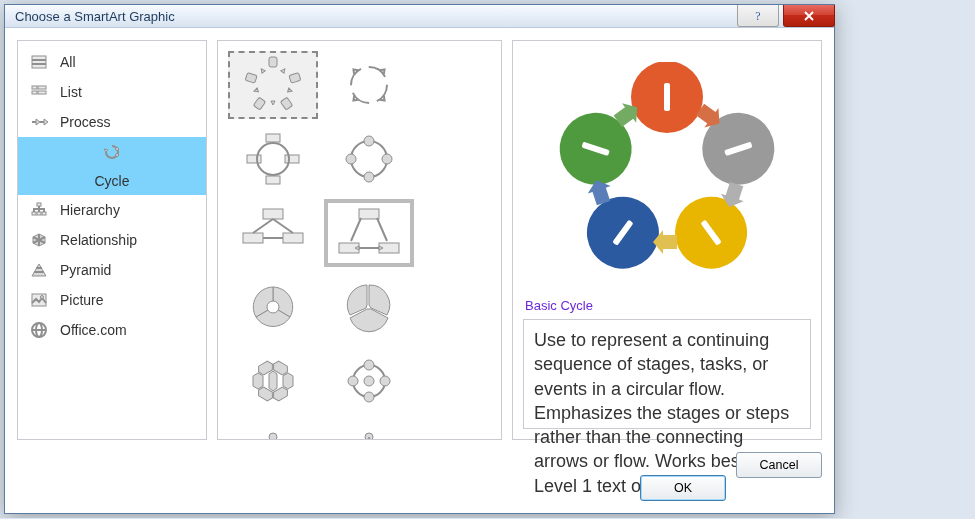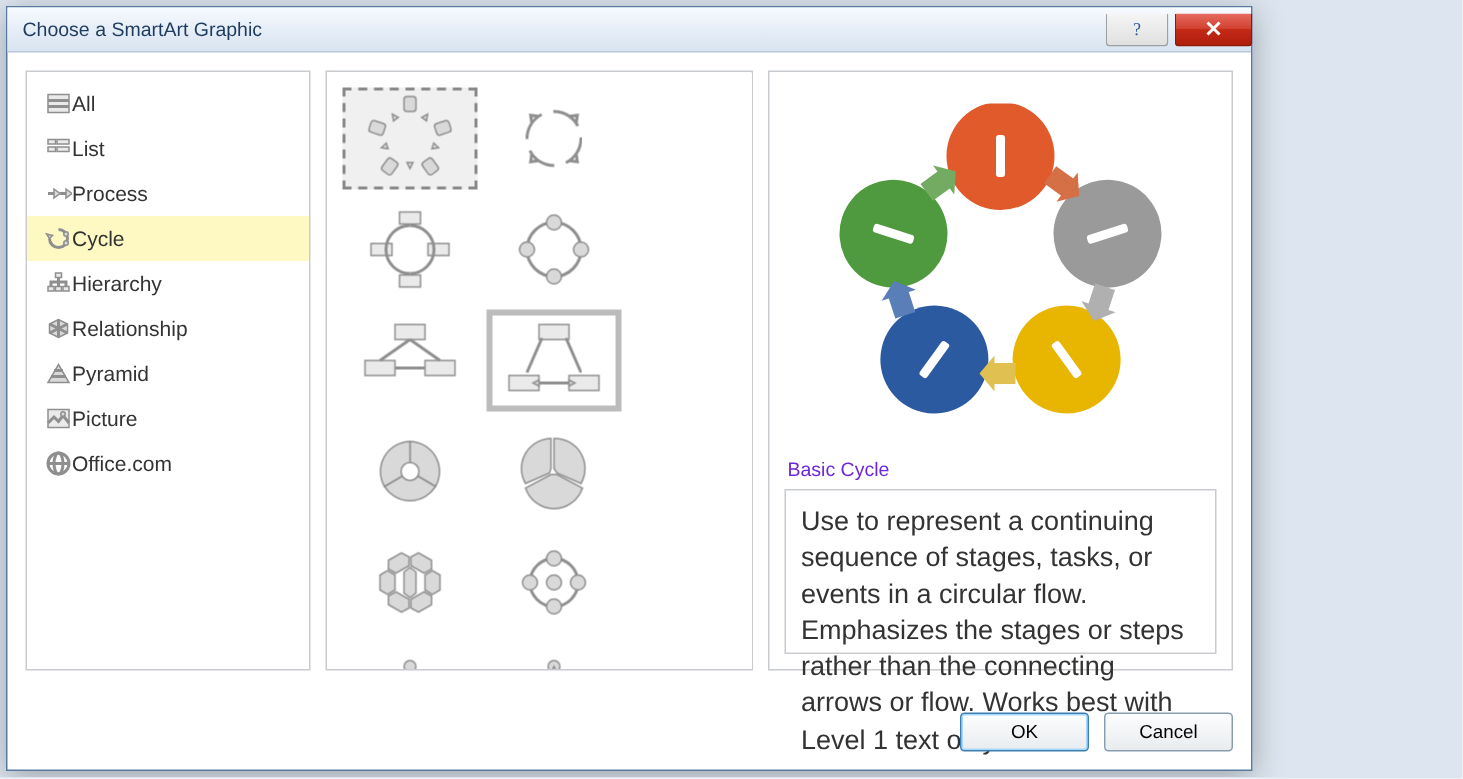--- a/index.html
+++ b/index.html
@@ -73,28 +73,29 @@
   background: #fff;
   height: 400px;
 }
 .catpanel {
   width: 190px;
   padding: 6px 0;
 }
 .catitem {
   display: flex;
   align-items: center;
-  gap: 0;
+  gap: 12px;
   padding: 6px 12px;
   font-size: 14px;
   color: #333;
   cursor: pointer;
 }
 .catitem.selected {
-  background: #fef9c3;
+  background: #7dd3fc;
+  flex-direction: column;
 }
 .caticon {
   width: 18px;
   height: 18px;
   display:flex;
   align-items:center;
   justify-content:center;
 }
 .grid {
   flex: 1;
@@ -160,20 +161,21 @@
   height: 26px;
   border: 1px solid #8a9db0;
   background: linear-gradient(to bottom,#fdfdfd,#e8ecef);
   font-size: 12.5px;
   cursor: pointer;
   border-radius: 3px;
 }
 .btn.default {
   border: 1px solid #3c7fb1;
   box-shadow: 0 0 0 1px #a8d8ff inset;
+  margin-top: 23px;
 }
 
 .gstroke { stroke:#8f8f8f; stroke-width:2; fill:none; }
 .gfill { fill:#d9d9d9; stroke:#8f8f8f; stroke-width:1; }
 .grect { fill:#eaeaea; stroke:#8f8f8f; stroke-width:1; }
 </style>
 </head>
 <body>
 
 <div class="dialog">

